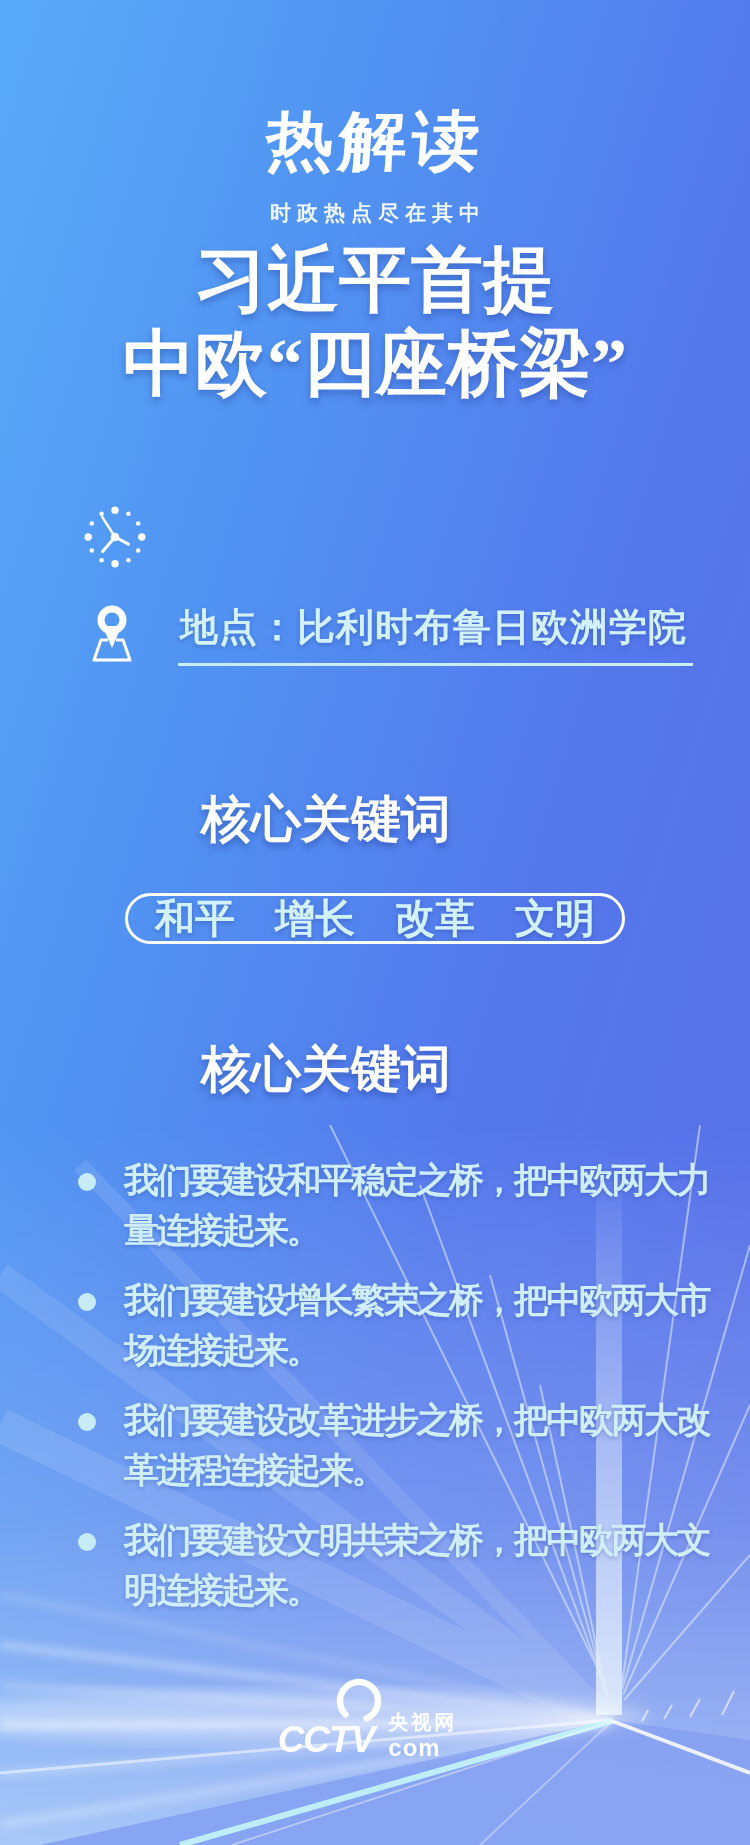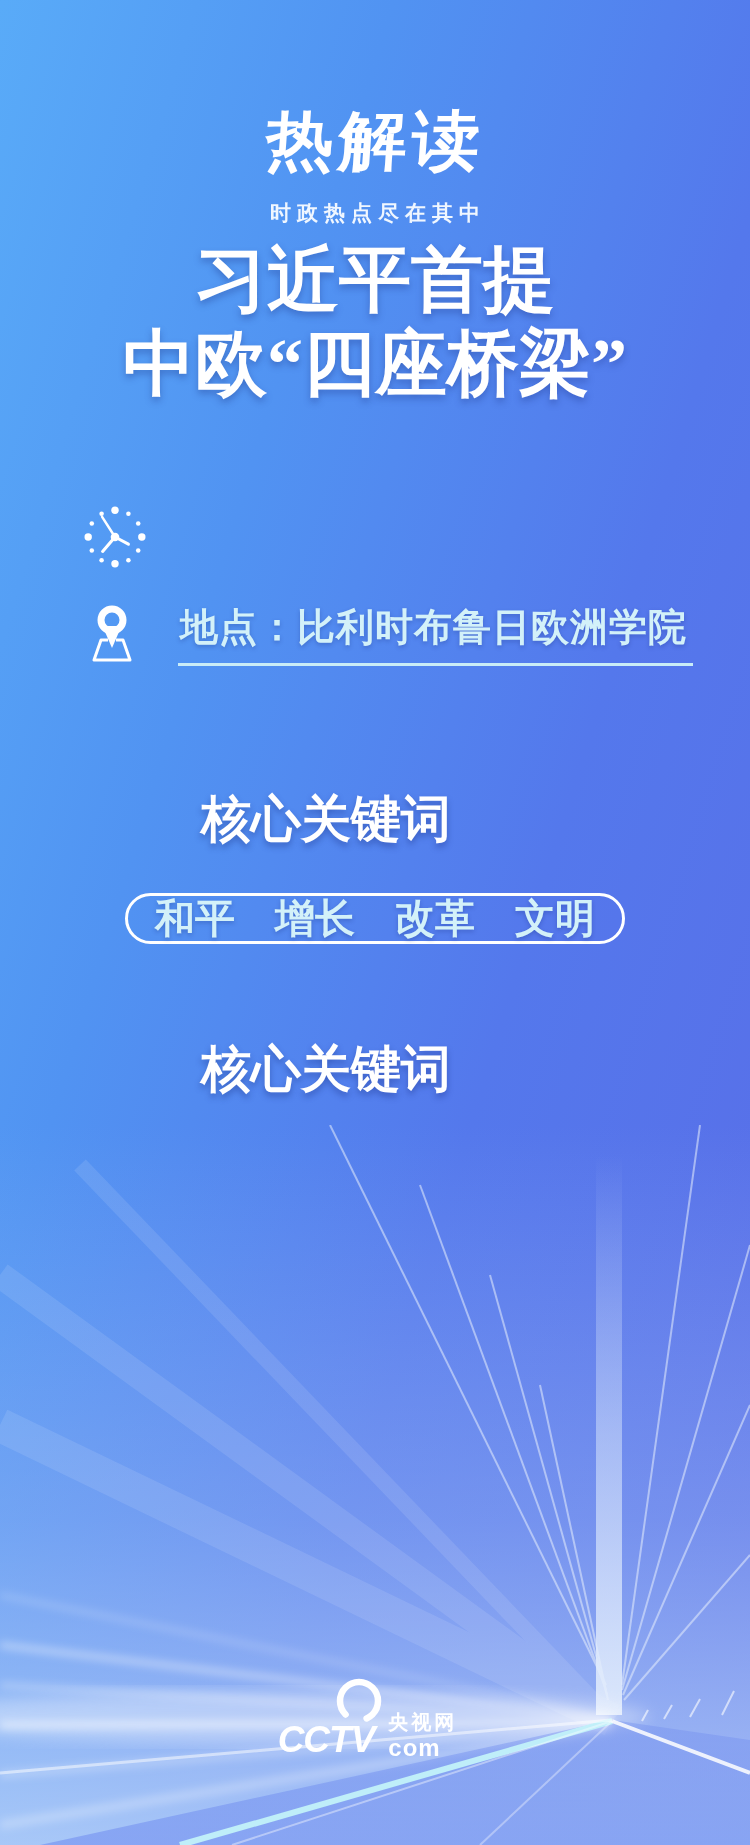--- a/index.html
+++ b/index.html
@@ -197,20 +197,38 @@
 
   <div class="keywords-pill serif">
     <span class="kw">和平</span>
     <span class="kw">增长</span>
     <span class="kw">改革</span>
     <span class="kw">文明</span>
   </div>
 
   <h2 class="section-heading details-heading serif">核心关键词</h2>
 
+  <ul class="bullets serif">
+    <li>
+      <span class="bullet-dot"></span>
+      <p>我们要建设和平稳定之桥，把中欧两大力量连接起来。</p>
+    </li>
+    <li>
+      <span class="bullet-dot"></span>
+      <p>我们要建设增长繁荣之桥，把中欧两大市场连接起来。</p>
+    </li>
+    <li>
+      <span class="bullet-dot"></span>
+      <p>我们要建设改革进步之桥，把中欧两大改革进程连接起来。</p>
+    </li>
+    <li>
+      <span class="bullet-dot"></span>
+      <p>我们要建设文明共荣之桥，把中欧两大文明连接起来。</p>
+    </li>
+  </ul>
 
   <footer class="cctv">
     <div class="cctv-inner">
       <svg class="cctv-ring" width="50" height="50" viewBox="0 0 50 50" aria-hidden="true">
         <circle cx="25" cy="25" r="19" fill="none" stroke="#ffffff" stroke-width="6.5" stroke-dasharray="96 24" transform="rotate(135 25 25)" stroke-linecap="round"></circle>
       </svg>
       <span class="cctv-word">CCTV</span>
       <span class="cctv-right">
         <span class="cctv-cn">央视网</span>
         <span class="cctv-com">com</span>

